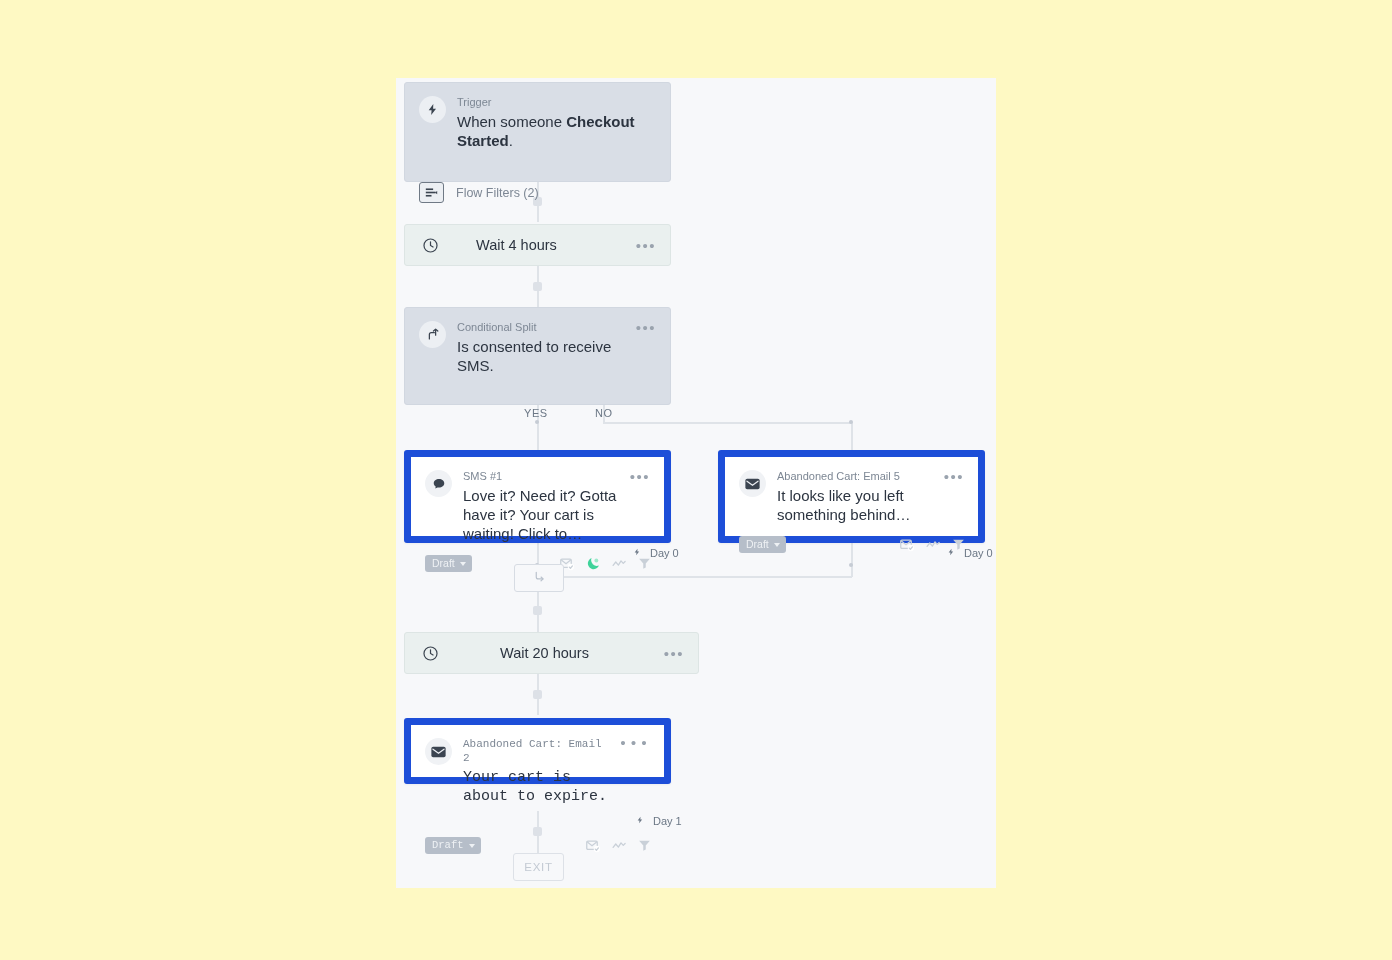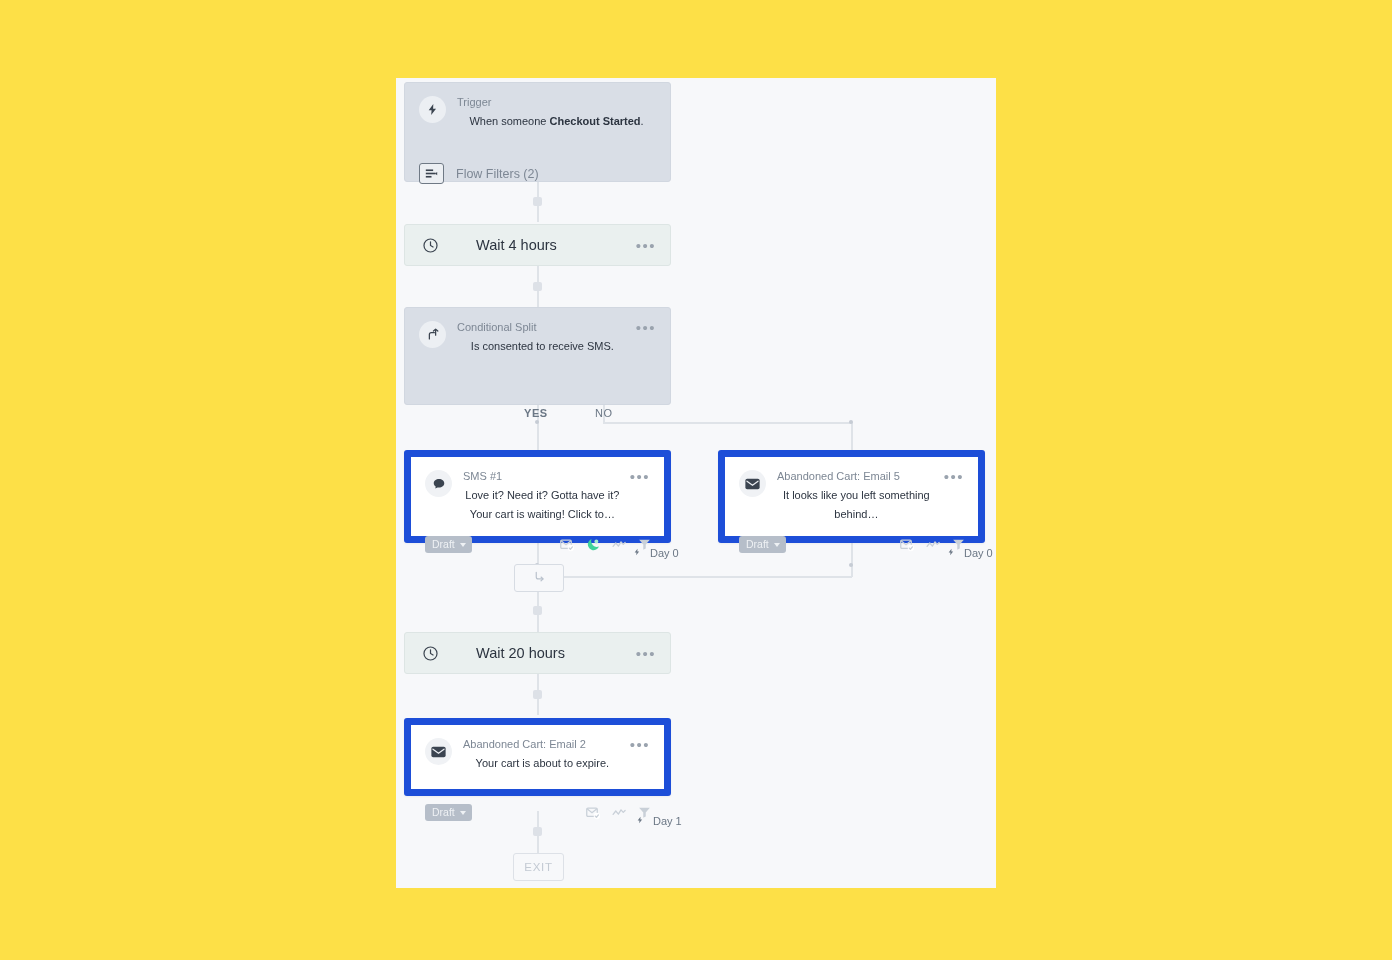--- a/index.html
+++ b/index.html
@@ -6,21 +6,21 @@
     margin: 0;
     padding: 0;
     background: #f4f5f7;
     font-family: "Liberation Sans", sans-serif;
     -webkit-font-smoothing: antialiased;
   }
   #stage {
     position: relative;
     width: 1392px;
     height: 960px;
-    background: #fde047;
+    background: #fef9c3;
     overflow: hidden;
   }
   
   #canvas-area {
     position: absolute;
     left: 396px;
     top: 78px;
     width: 600px;
     height: 810px;
     background: #f7f8fa;
@@ -110,24 +110,23 @@
 
   .node-text { flex: 1 1 auto; min-width: 0; }
 
   .node-kicker {
     font-size: 11px;
     color: #7d8794;
     line-height: 14px;
     margin-bottom: 3px;
   }
   .node-title {
-    font-size: 11px;
+    font-size: 15px;
     color: #2c3440;
     line-height: 19px;
-    text-align: center;
   }
   .node-title b { font-weight: 700; }
 
   .dots-menu {
     flex: 0 0 auto;
     color: #9aa3ae;
     font-size: 15px;
     letter-spacing: 1.5px;
     line-height: 12px;
     margin-left: 8px;
@@ -322,21 +321,21 @@
         </svg>
       </div>
       <div class="node-text">
         <div class="node-kicker">Conditional Split</div>
         <div class="node-title">Is consented to receive SMS.</div>
       </div>
       <div class="dots-menu">•••</div>
     </div>
   </div>
 
-  <div class="branch-label" style="left:524px; top:407px;font-weight:bold;">YES</div>
+  <div class="branch-label" style="left:524px; top:407px;">YES</div>
   <div class="branch-label" style="left:595px; top:407px;">NO</div>
 
   <div class="node msg" style="left:404px; top:450px; width:267px; height:93px;">
     <div class="node-row">
       <div class="icon-circle">
         <svg width="14" height="14" viewBox="0 0 24 24" aria-hidden="true">
           <path d="M12 3.5c-5 0-9 3.2-9 7.2 0 2.3 1.3 4.3 3.4 5.6l-.8 3.6 3.9-2.1c.8.2 1.6.3 2.5.3 5 0 9-3.2 9-7.4s-4-7.2-9-7.2z" fill="#3b4450"></path>
         </svg>
       </div>
       <div class="node-text">
@@ -439,32 +438,32 @@
 
   <div class="merge-node" style="left:514px; top:564px;">
     <span>
       <svg width="13" height="13" viewBox="0 0 20 20" aria-hidden="true">
         <path d="M5 3.5v7.2a3 3 0 0 0 3 3h7" fill="none" stroke="#b9c1cc" stroke-width="1.8" stroke-linecap="round"></path>
         <path d="M12.4 10.8 15.6 13.7l-3.2 2.9" fill="none" stroke="#b9c1cc" stroke-width="1.8" stroke-linecap="round" stroke-linejoin="round"></path>
       </svg>
     </span>
   </div>
 
-  <div class="node wait" style="left:404px; top:632px; width:267px;">
+  <div class="node wait" style="left:404px; top:632px; width:295px;gap:24px;">
     <div class="icon-circle" style="width:22px;height:22px;background:transparent;margin-right:12px;">
       <svg width="17" height="17" viewBox="0 0 24 24" aria-hidden="true">
         <circle cx="12" cy="12" r="9.2" fill="none" stroke="#3b4450" stroke-width="1.7"></circle>
         <path d="M12 6.8V12l3.6 2.2" fill="none" stroke="#3b4450" stroke-width="1.7" stroke-linecap="round"></path>
       </svg>
     </div>
     <div class="wait-label">Wait 20 hours</div>
     <div class="dots-menu">•••</div>
   </div>
 
-  <div class="node msg" style="left:404px; top:718px; width:267px; height:78px;">
+  <div class="node msg" style="left:404px; top:718px; width:267px; height:66px;font-family:Liberation Mono, monospace;">
     <div class="node-row">
       <div class="icon-circle">
         <svg width="15" height="12" viewBox="0 0 20 15" aria-hidden="true">
           <rect x="0.5" y="0.5" width="19" height="14" rx="2.4" fill="#3b4450"></rect>
           <path d="M2.6 3.8 10 9.2l7.4-5.4" fill="none" stroke="#eceff3" stroke-width="1.6" stroke-linecap="round" stroke-linejoin="round"></path>
         </svg>
       </div>
       <div class="node-text">
         <div class="node-kicker">Abandoned Cart: Email 2</div>
         <div class="node-title">Your cart is about to expire.</div>

